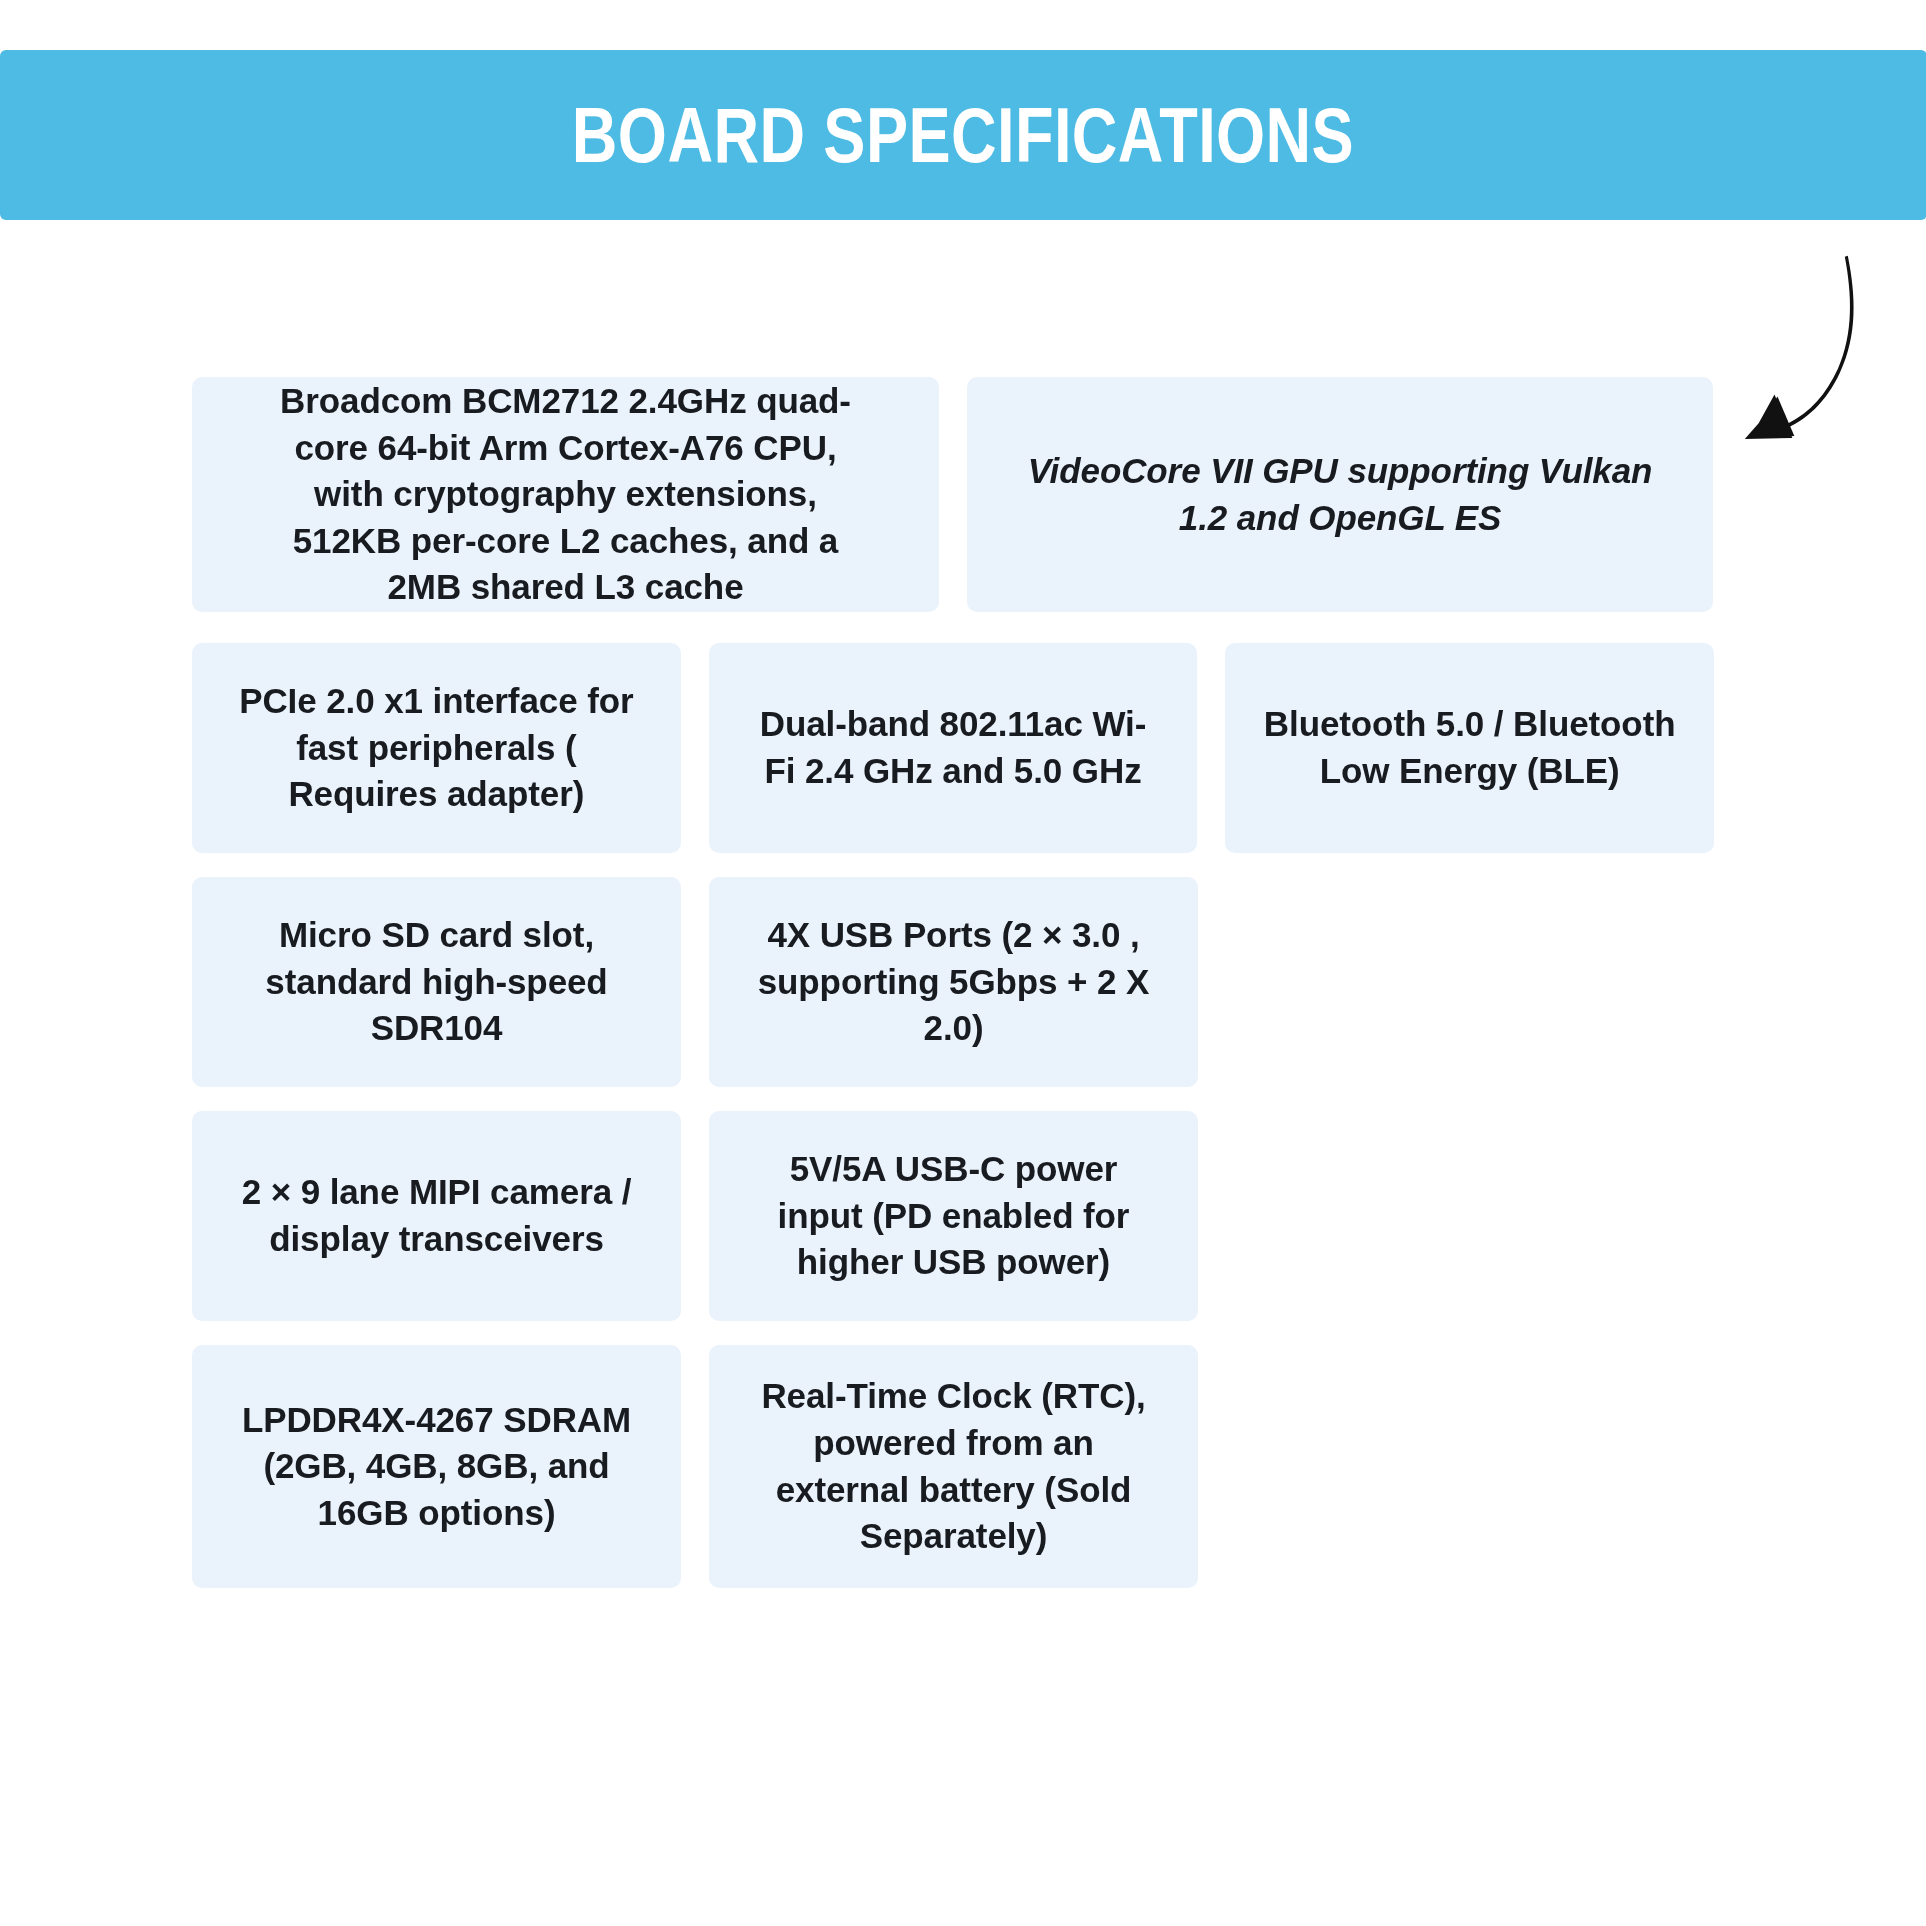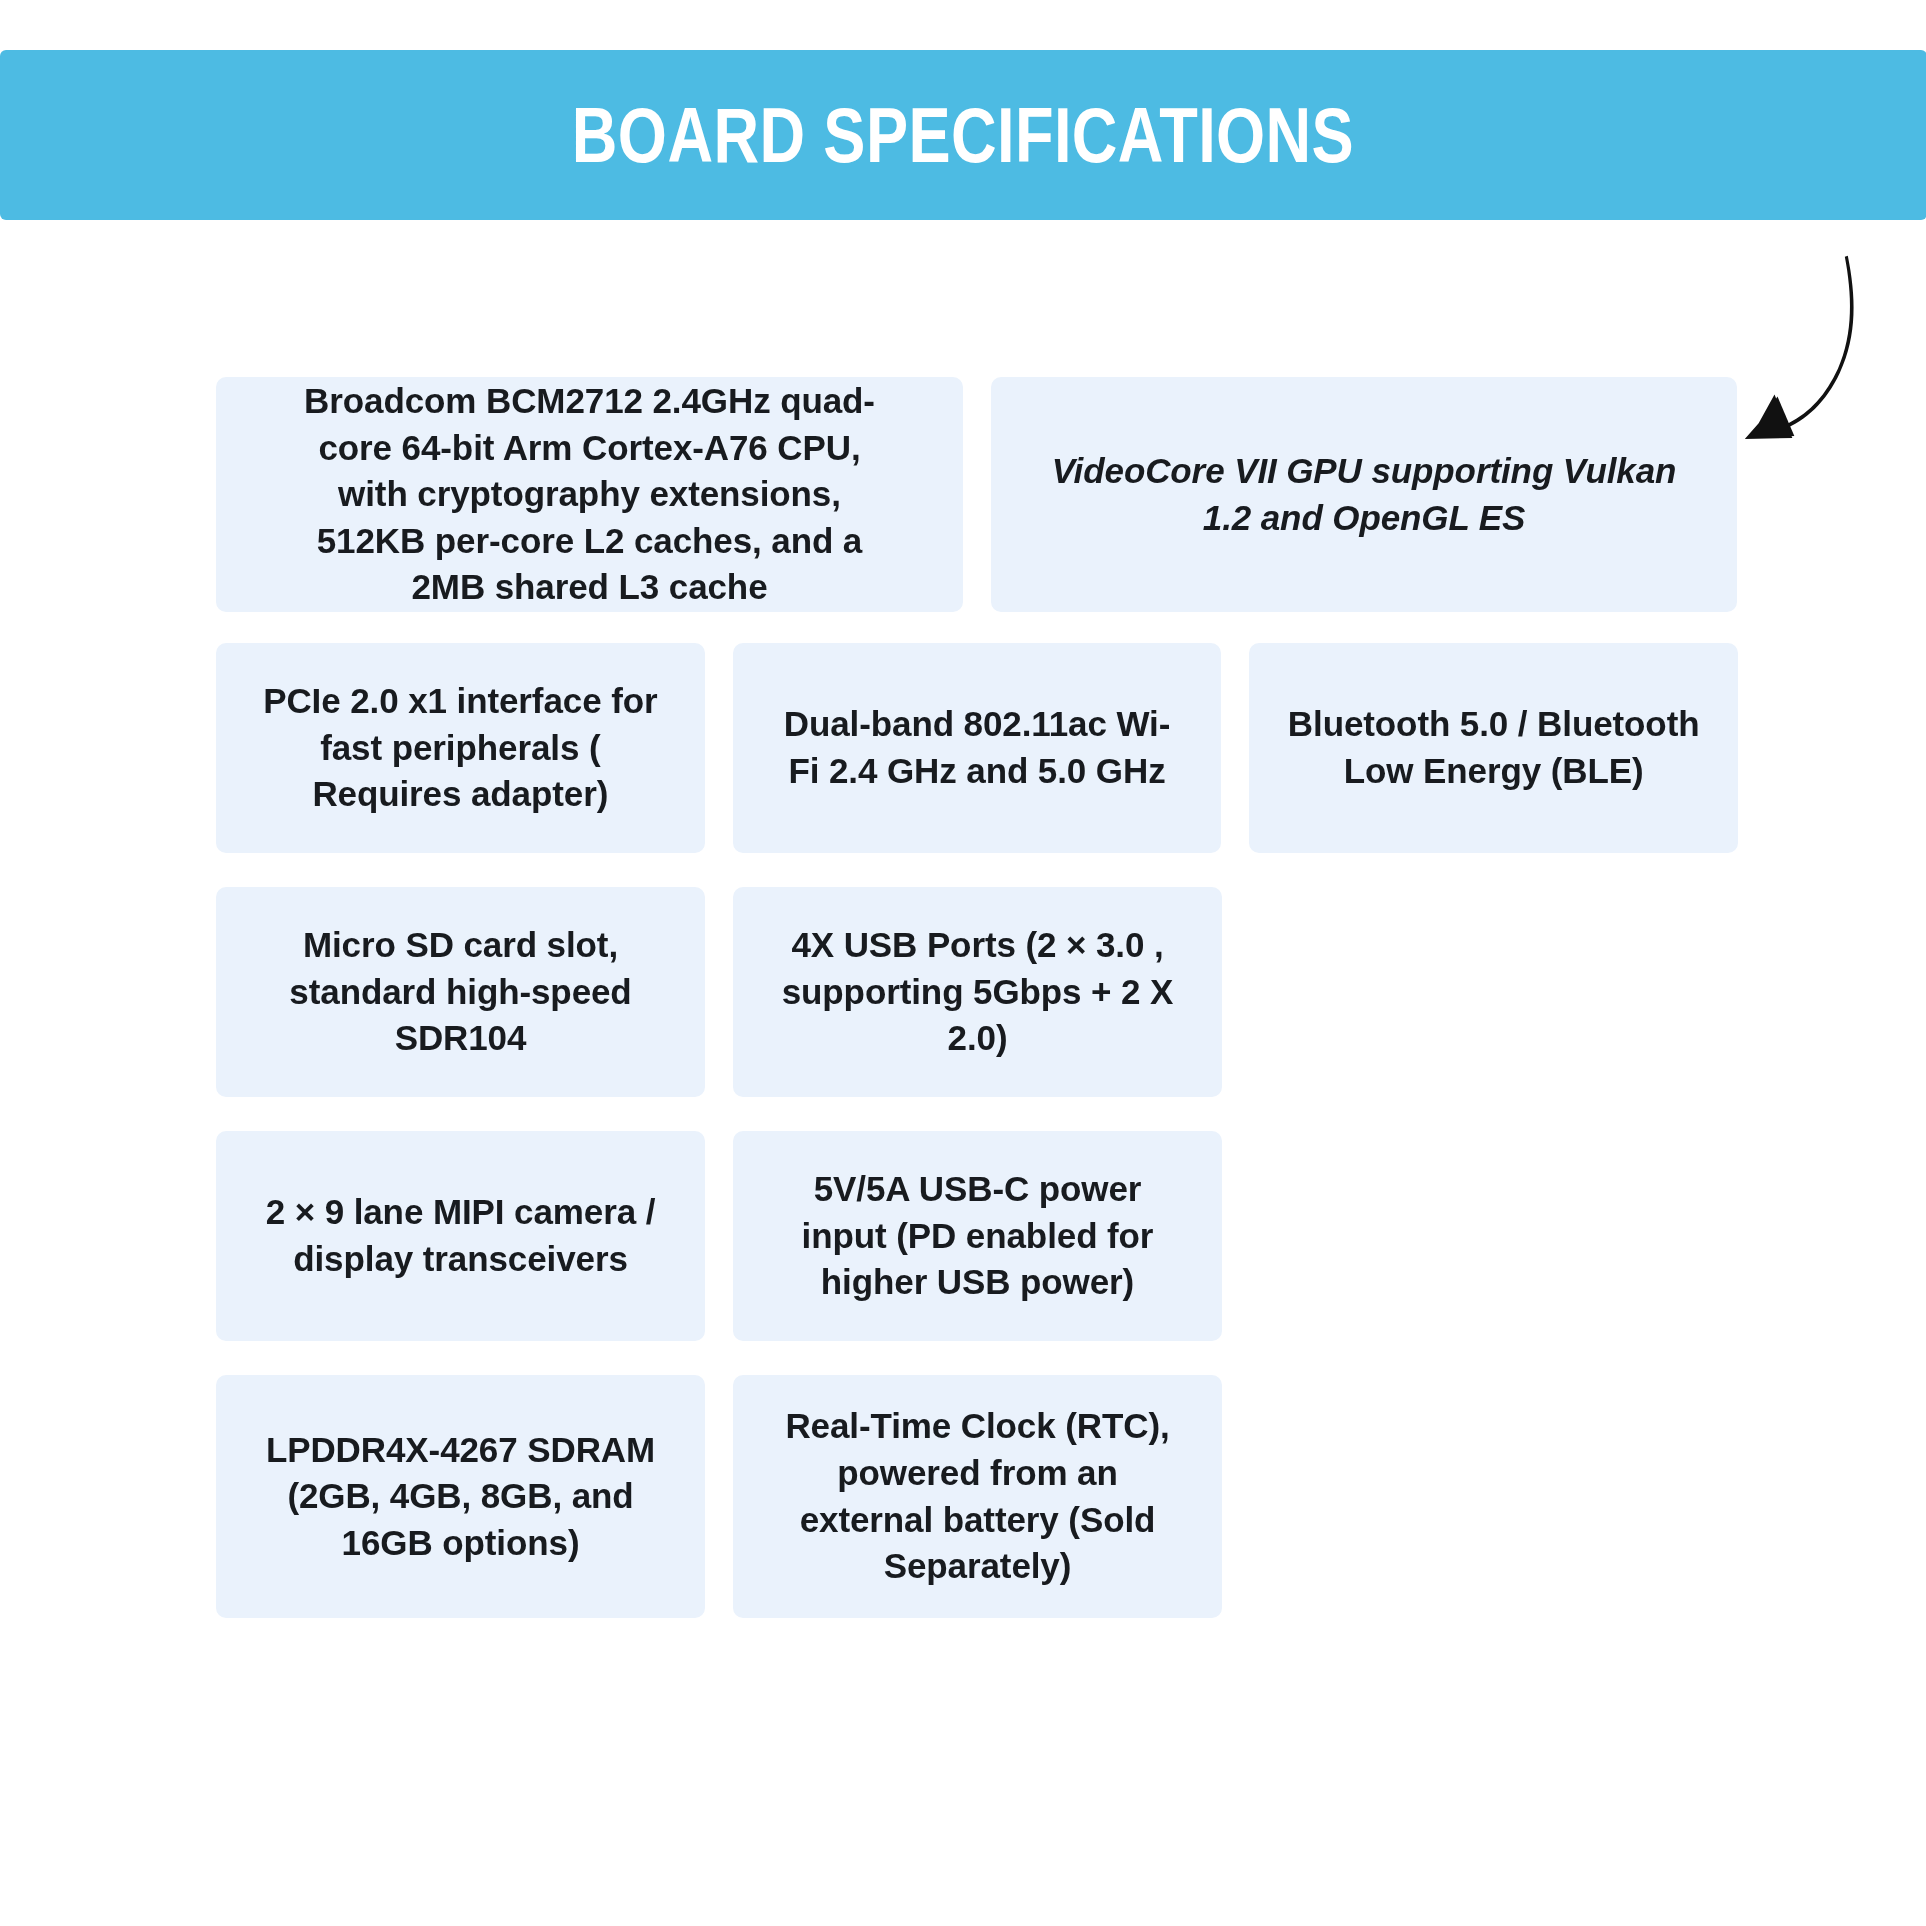--- a/index.html
+++ b/index.html
@@ -55,29 +55,29 @@
     left: 1723px;
     top: 226px;
     width: 208px;
     height: 223px;
     pointer-events: none;
   }
 
   
   .specs-grid {
     position: absolute;
-    left: 216px;
+    left: 192px;
     top: 377px;
     width: 1522px;
   }
 
   .spec-row {
     display: flex;
     gap: 28px;
-    margin-bottom: 34px;
+    margin-bottom: 24px;
   }
   .spec-row.row-1 { margin-bottom: 31px; }
 
   .spec-card {
     background: #eaf2fc;
     border-radius: 10px;
     display: flex;
     align-items: center;
     justify-content: center;
     box-sizing: border-box;

